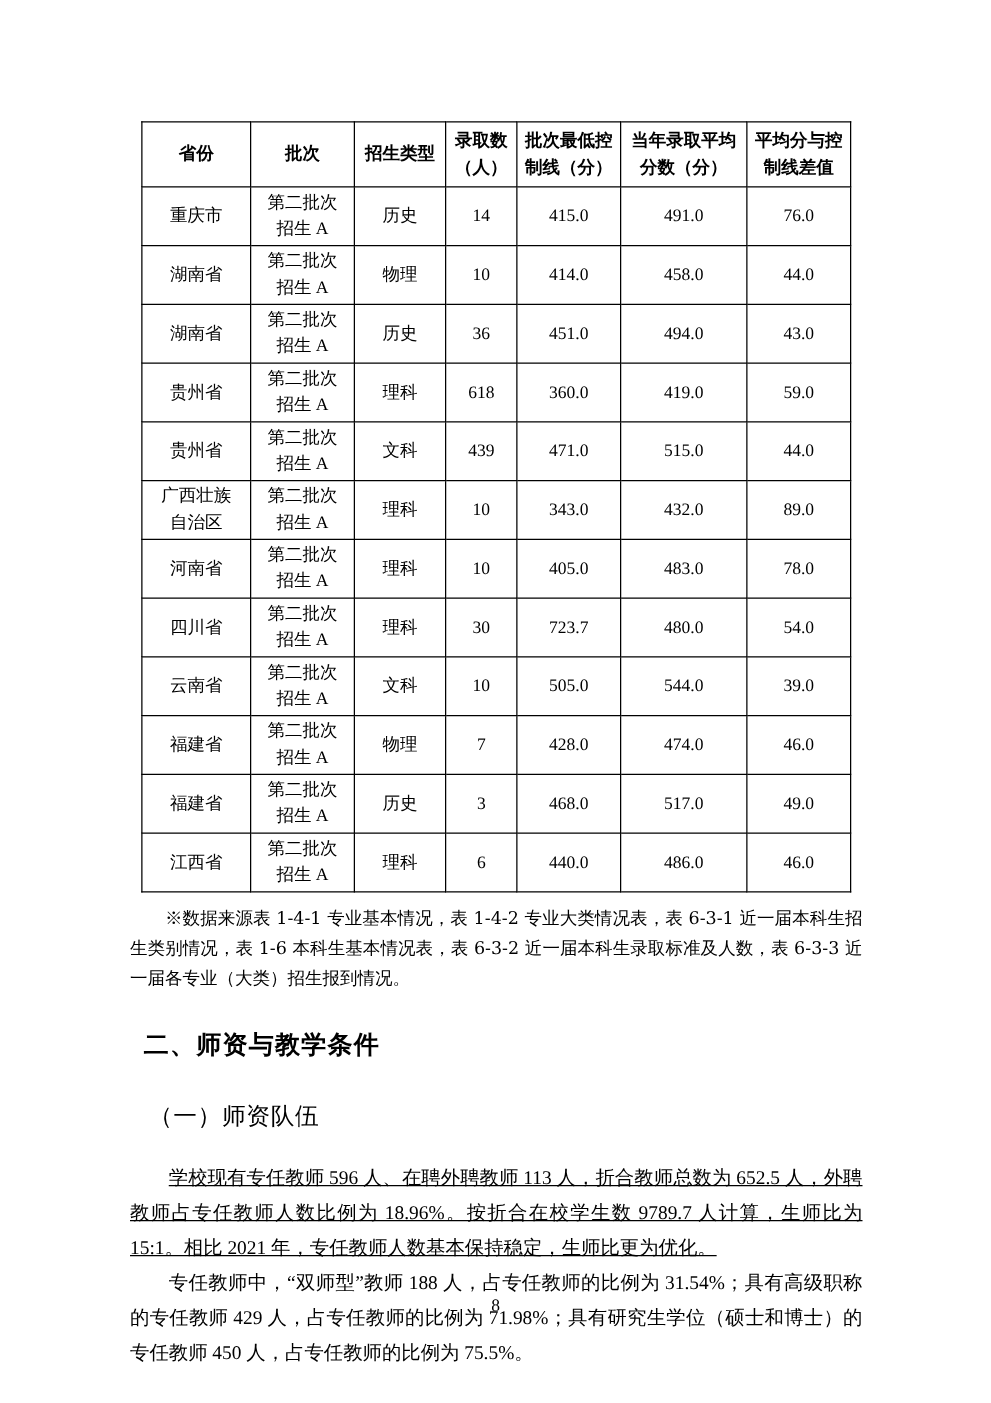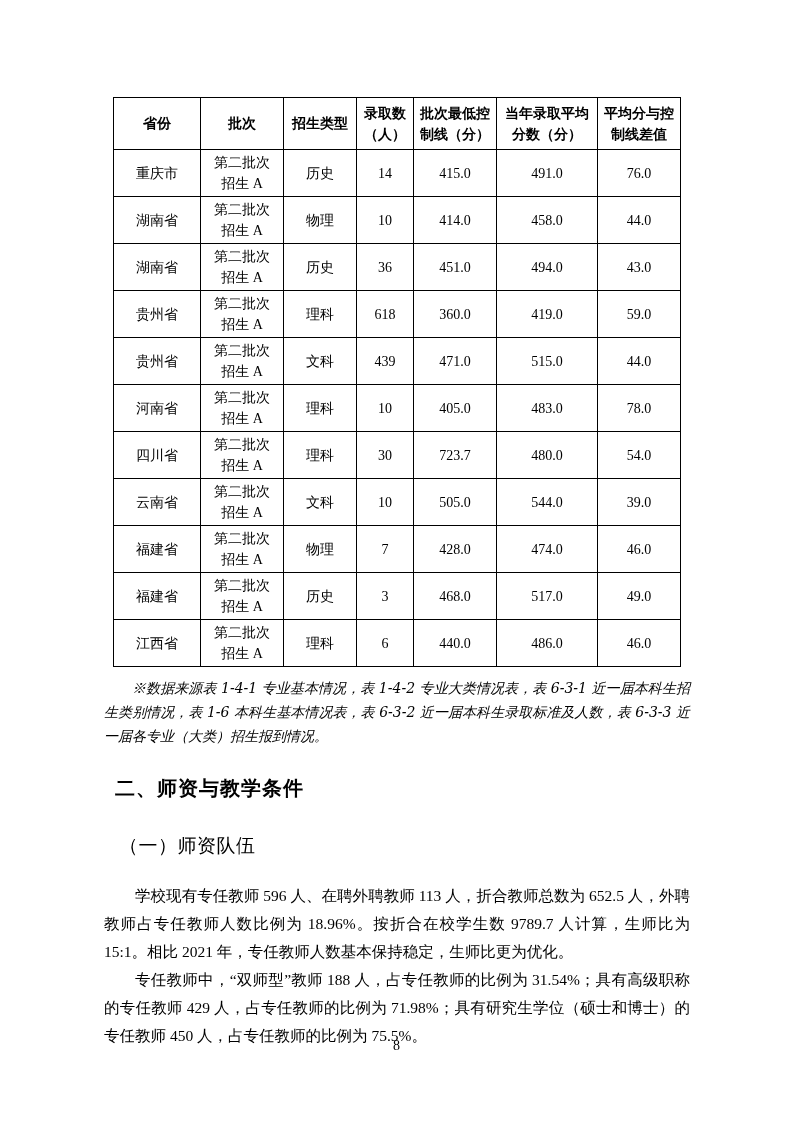--- a/index.html
+++ b/index.html
@@ -47,21 +47,20 @@
   .col-batch      { width: 83px; }
   .col-type       { width: 73px; }
   .col-count      { width: 57px; }
   .col-minline    { width: 83px; }
   .col-avg        { width: 101px; }
   .col-diff       { width: 83px; }
   
   .table-note {
     margin-top: 9px;
     font-family: "DejaVu Serif", serif;
-    font-style: italic;
     font-size: 14px;
     line-height: 24px;
     text-align: justify;
     text-indent: 2em;
   }
   
   .section-heading {
     margin: 27px 0 0 11px;
     font-family: Liberation Serif, serif;
     font-size: 20px;
@@ -75,21 +74,21 @@
     font-weight: normal;
     letter-spacing: 0.5px;
   }
   
   .body-para {
     font-size: 15.5px;
     line-height: 28px;
     text-align: justify;
     text-indent: 2em;
   }
-  .body-para.first { margin-top: 23px; }
+  .body-para.first { margin-top: 23px; text-decoration: underline; }
   
   .page-number {
     position: absolute;
     top: 1038px;
     left: 0;
     right: 0;
     text-align: center;
     font-size: 14px;
     font-family: "Liberation Serif", "DejaVu Serif", serif;
   }
@@ -170,20 +169,31 @@
             <td>贵州省</td>
             <td>第二批次
 招生 A</td>
             <td>文科</td>
             <td>439</td>
             <td>471.0</td>
             <td>515.0</td>
             <td>44.0</td>
           </tr>
           <tr>
+            <td>广西壮族
+自治区</td>
+            <td>第二批次
+招生 A</td>
+            <td>理科</td>
+            <td>10</td>
+            <td>343.0</td>
+            <td>432.0</td>
+            <td>89.0</td>
+          </tr>
+          <tr>
             <td>河南省</td>
             <td>第二批次
 招生 A</td>
             <td>理科</td>
             <td>10</td>
             <td>405.0</td>
             <td>483.0</td>
             <td>78.0</td>
           </tr>
           <tr>

